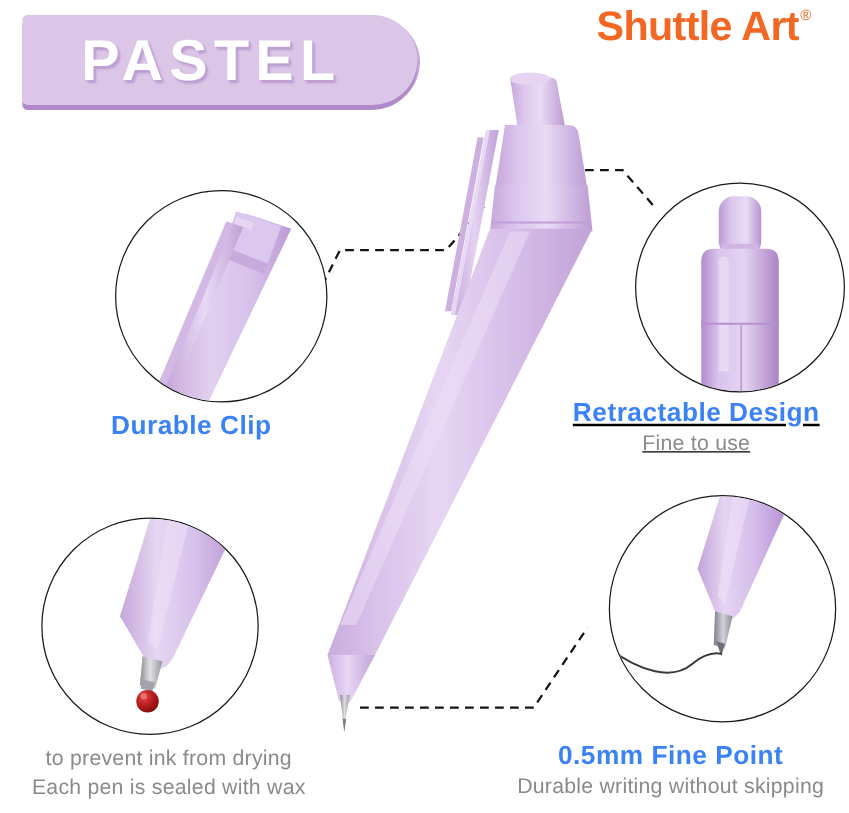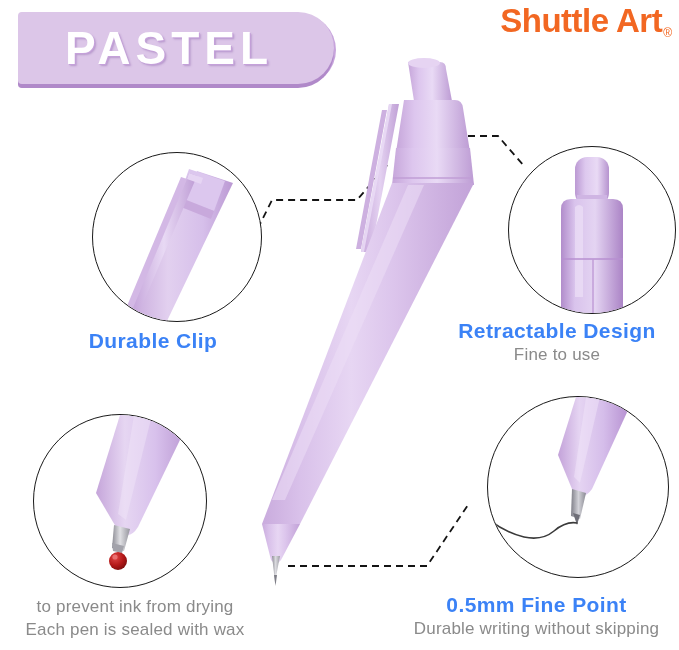--- a/index.html
+++ b/index.html
@@ -41,24 +41,24 @@
     line-height: 1;
     padding-right: 14px;
     text-shadow:
       1px 1px 0 #c5a1da,
       2px 2px 2px rgba(140,100,170,0.45);
   }
 
   
   #brand-logo {
     position: absolute;
-    right: 7px;
+    right: 30px;
     top: 4px;
     display: flex;
-    align-items: flex-end;
+    align-items: flex-start;
     margin-left: 29px;
   }
   #brand-logo .brand-text {
     font-size: 33px;
     font-weight: bold;
     color: #f26722;
     letter-spacing: -0.5px;
     line-height: 1.05;
   }
   #brand-logo .brand-reg {
@@ -105,21 +105,21 @@
   }
   .label-sub {
     font-size: 17px;
     color: #8a8a8a;
     letter-spacing: 0.2px;
     line-height: 1.3;
     white-space: nowrap;
   }
 
   #label-clip        { left: 28px;  top: 328px; width: 250px; text-align: center; }
-  #label-retractable { left: 435px; top: 318px; width: 244px; text-align: center; }
+  #label-retractable { left: 435px; top: 318px; width: 244px; text-align: center; text-decoration: underline; }
   #label-wax         { left: 0px;   top: 596px; width: 270px; text-align: center; }
   #label-finepoint   { left: 378px; top: 592px; width: 317px; text-align: center; }
   #label-wax .label-sub { line-height: 1.35; }
 </style>
 </head>
 <body>
 
 <div id="pastel-badge">
   <span class="badge-text">PASTEL</span>
 </div>

